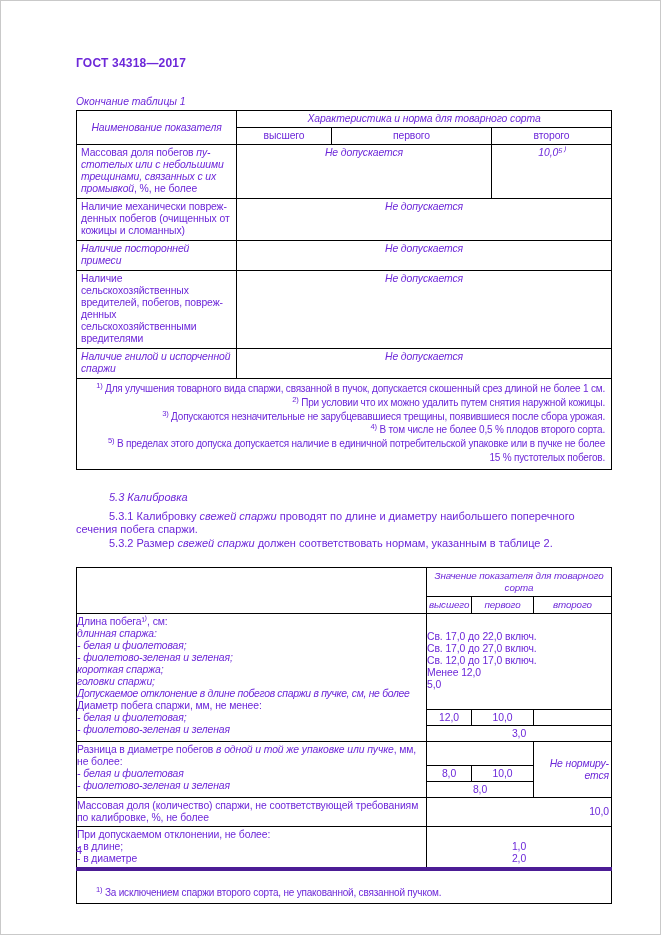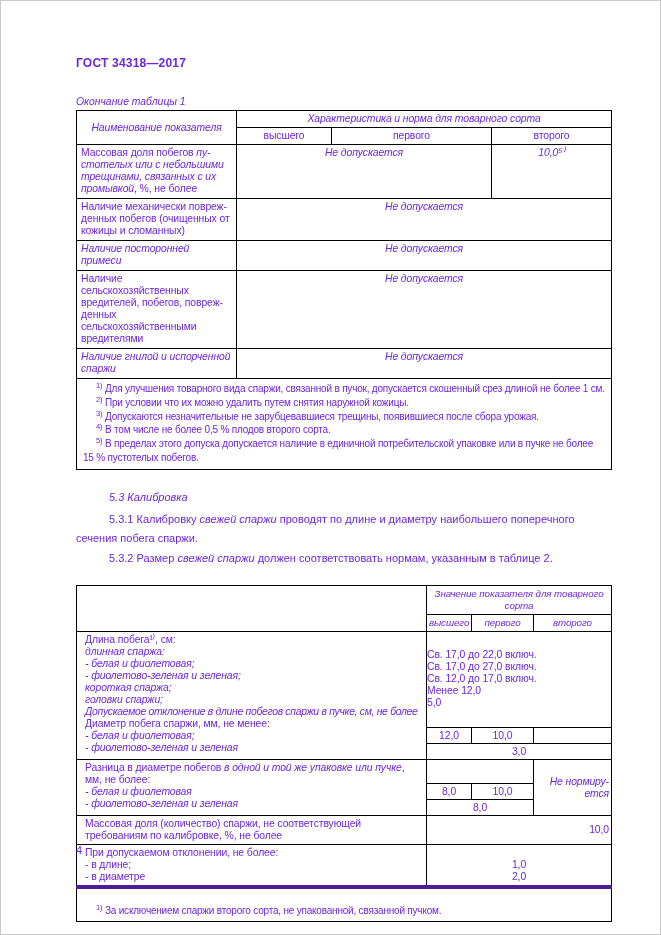--- a/index.html
+++ b/index.html
@@ -23,35 +23,35 @@
   .bl { border-left:1px solid #000; }
   .bt { border-top:1px solid #000; }
 
   
   .t1 { margin-bottom:21px; }
   .t1 .lbl { border-right:1px solid #000; padding:2px 4px 3px 4px; }
   .t1 tr.brow td { border-top:1px solid #000; }
   .t1 .val { text-align:center; padding-top:2px; }
   .t1-foot { border-top:1px solid #000; padding:3px 6px 4px 6px; font-size:10px;
              line-height:13.8px; letter-spacing:-.2px; }
-  .fn { text-indent:13px; }
+  .fn { text-indent:13px;text-align:right; }
   sup { font-size:7.6px; vertical-align:super; line-height:0; }
 
   
   .sec-heading { font-size:11px; font-weight:400; font-style:italic; padding-left:33px; margin-bottom:7px; }
-  .para { font-size:11px; line-height:19px; text-indent:33px; }
+  .para { font-size:11px; line-height:13px; text-indent:33px; }
   .para.p1 { margin-bottom:1px; }
   .para.p2 { margin-bottom:17px; }
 
   
   .t2-caption { font-size:10.4px; font-style:italic; letter-spacing:2.2px; margin-bottom:3px; }
   .t2 { margin-bottom:14px; }
   .t2 .hc { font-size:9.8px; padding:2px;font-style:italic; }
   .hc-empty { border-right:1px solid #000; border-bottom:1px solid #000; }
-  .lbl2 { border-right:1px solid #000; padding:2px 8px; }
+  .lbl2 { border-right:1px solid #000; padding:2px 0; }
   .vstack { height:96px; vertical-align:middle; text-align:left; }
   .num { text-align:center; padding:2px 2px 1px 2px; height:15px; }
   .mid { vertical-align:middle;text-align:right; }
   .vbot { vertical-align:bottom; padding-bottom:2px; }
   .spacer { height:24px; }
   .btf td { border-top:1px solid #000; }
   .fit { letter-spacing:-.3px; }
   .t2-foot { border-top:4px solid #4c1d95; padding:15px 6px 4px 6px; font-size:10px;
              letter-spacing:-.2px; line-height:13px; text-indent:13px; }
 

